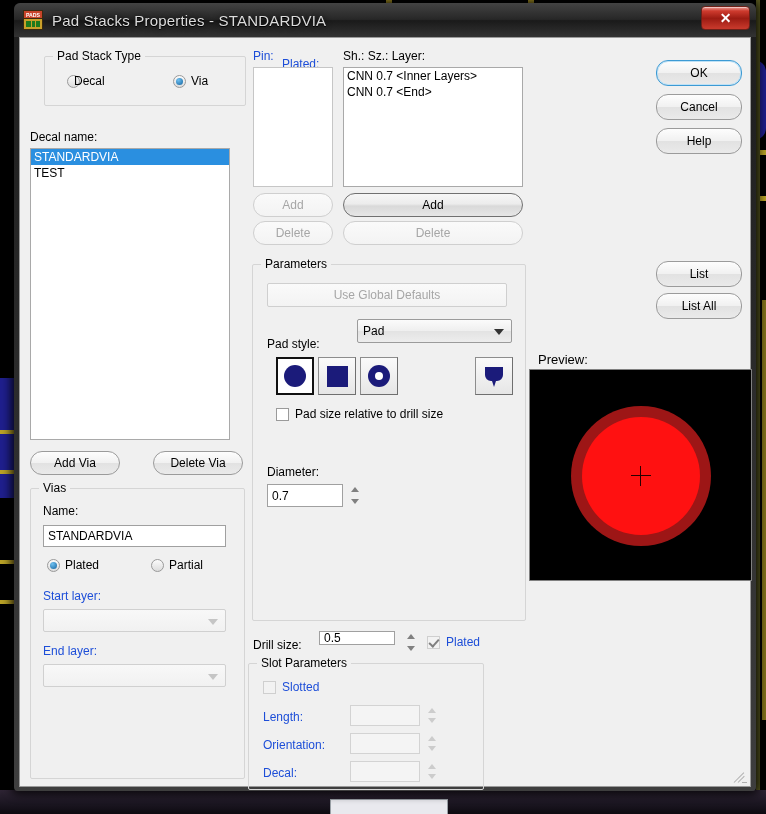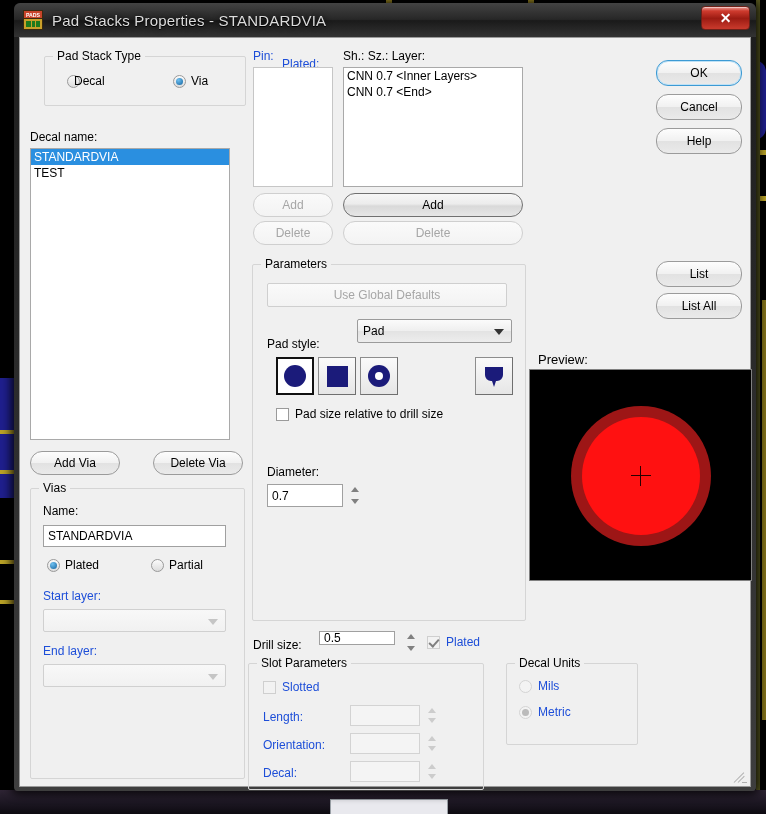--- a/index.html
+++ b/index.html
@@ -324,27 +324,20 @@
       </span>
 
       <span class="lbl dis" style="left:14px;top:102px;">Decal:</span>
       <div class="txt dis" style="left:101px;top:97px;width:70px;height:21px;"></div>
       <span class="spin dis" style="left:177px;top:97px;height:21px;">
         <i class="up"></i>
         <i class="dn"></i>
       </span>
     </div>
 
-    <div class="gbox" style="left:486px;top:625px;width:130px;height:80px;">
-      <span class="gbox-title" style="color:#000;">Decal Units</span>
-      <span class="radio dis" style="left:12px;top:16px;"></span>
-      <span class="lbl dis" style="left:31px;top:15px;">Mils</span>
-      <span class="radio dis on" style="left:12px;top:42px;"></span>
-      <span class="lbl dis" style="left:31px;top:41px;">Metric</span>
-    </div>
 
     <div class="btn def" style="left:636px;top:22px;width:86px;height:26px;">OK</div>
     <div class="btn" style="left:636px;top:56px;width:86px;height:26px;">Cancel</div>
     <div class="btn" style="left:636px;top:90px;width:86px;height:26px;">Help</div>
     <div class="btn" style="left:636px;top:223px;width:86px;height:26px;">List</div>
     <div class="btn" style="left:636px;top:255px;width:86px;height:26px;">List All</div>
 
     <div id="resize-grip">
       <i style="left:8px;top:12px;width:5px;"></i>
       <i style="left:4px;top:12px;width:9px;transform:rotate(-45deg);"></i>

